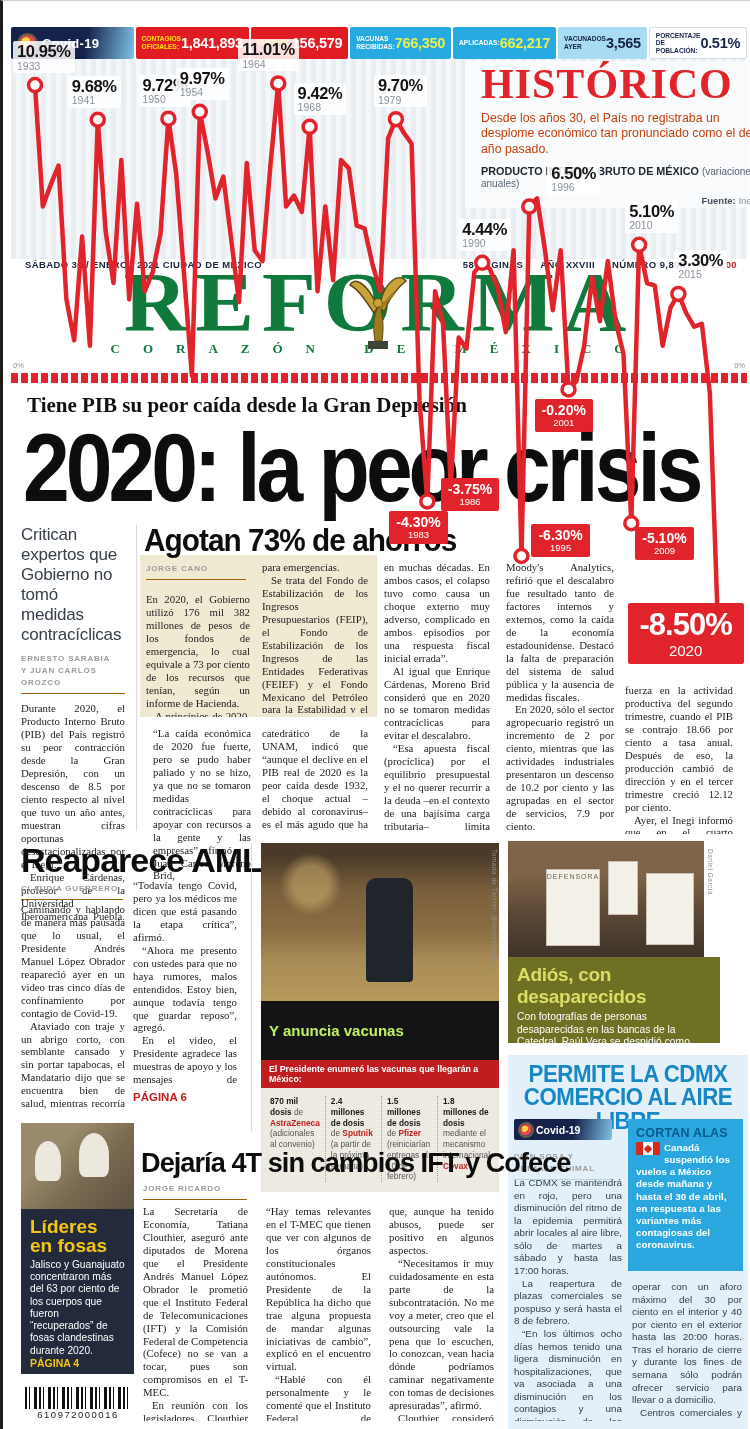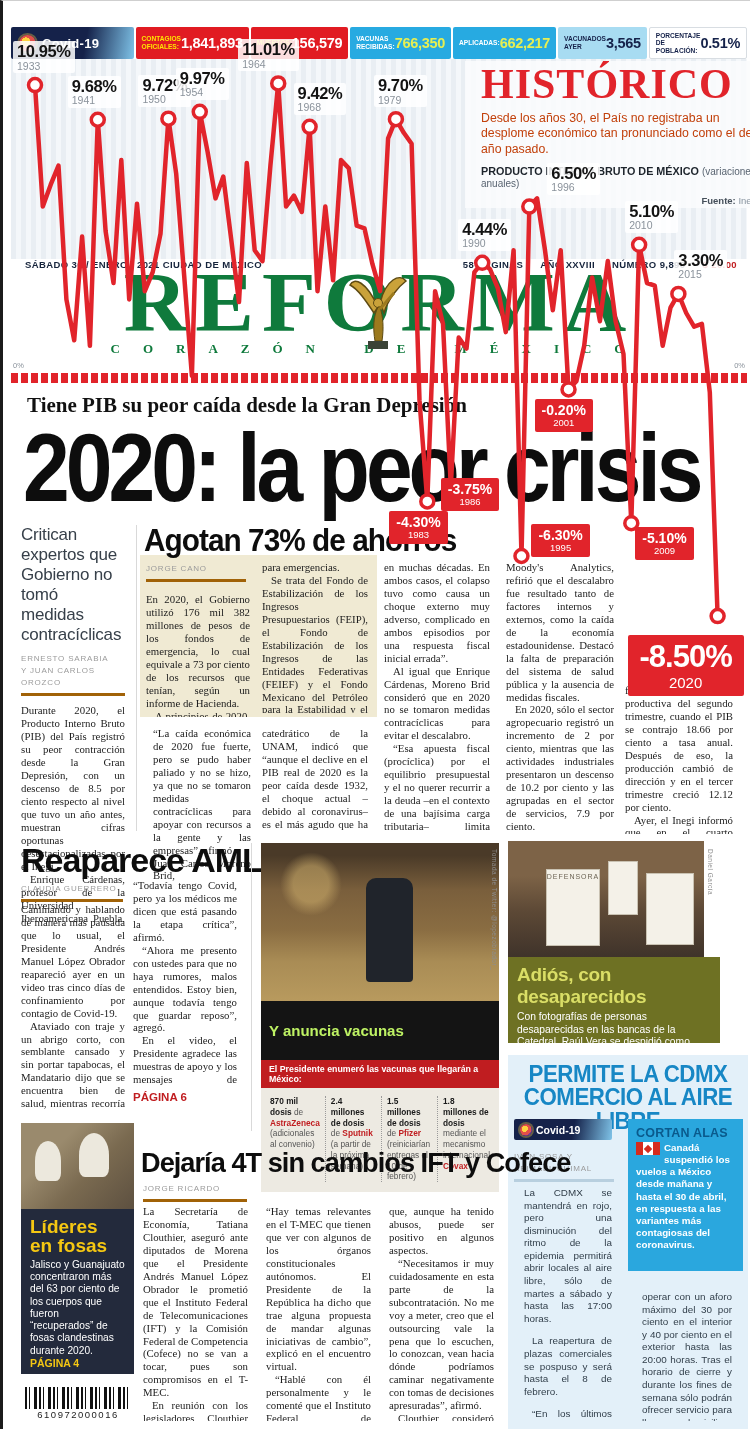--- a/index.html
+++ b/index.html
@@ -53,22 +53,22 @@
     font-size:88px;line-height:.86;letter-spacing:8px;transform:scaleY(.95);transform-origin:top center;}
   .angel{position:absolute;left:50%;top:268px;transform:translateX(-50%);z-index:12;}
   .tagline{position:absolute;left:8px;right:6px;top:340px;text-align:center;color:#0f7a3c;
     font-family:"Liberation Serif",serif;font-size:13px;font-weight:bold;letter-spacing:23px;}
   
   .kicker{position:absolute;left:24px;top:392px;font-family:"Liberation Serif",serif;
     font-weight:bold;font-size:21px;color:#111;}
   .main-head{position:absolute;left:20px;top:412px;font-size:84px;font-weight:bold;color:#0d0d0d;
     letter-spacing:-4px;transform:scaleY(1.14);transform-origin:top left;white-space:nowrap;}
   
-  .byline{font-size:8px;font-weight:normal;letter-spacing:.8px;color:#9b9b9b;text-transform:uppercase;
-    border-bottom:3px solid #a16207;padding-bottom:4px;line-height:1.5;white-space:pre-line;}
+  .byline{font-size:8px;font-weight:bold;letter-spacing:.8px;color:#9b9b9b;text-transform:uppercase;
+    border-bottom:1px solid #a16207;padding-bottom:4px;line-height:1.5;white-space:pre-line;}
   .serif-col{font-family:"Liberation Serif",serif;font-size:10.8px;line-height:1.2;
     text-align:justify;color:#1c1c1c;overflow:hidden;}
   .serif-col p{margin:0;text-indent:9px;}
   .serif-col p:first-child{text-indent:0;}
   .pos{position:absolute;}
   .vrule{position:absolute;width:1px;background:#d9d9d9;}
   .pageref-red{color:#c01d20;font-weight:bold;font-size:11.5px;}
   
   .critican-h{font-size:17px;line-height:1.18;color:#37404a;font-weight:500;letter-spacing:-.2px;}
   
@@ -109,21 +109,21 @@
   .cv-mini{position:absolute;left:6px;top:64px;width:98px;height:21px;background:linear-gradient(100deg,#15224a 60%,#7fc3e8);display:flex;align-items:center;gap:4px;padding:0 6px;border-radius:2px;box-sizing:border-box;}
   .cv-mini .virus{width:12px;height:12px;}
   .cv-mini b{color:#fff;font-size:10.5px;}
   .cortan{position:absolute;left:120px;top:64px;width:115px;height:152px;background:#2aa7de;padding:7px 8px;box-sizing:border-box;}
   .cortan h4{margin:0;font-size:12.5px;color:#0a5a8c;letter-spacing:.2px;}
   .flag{float:left;width:24px;height:13px;margin:2px 4px 0 0;background:linear-gradient(90deg,#d52b1e 0 28%,#fff 28% 72%,#d52b1e 72%);position:relative;}
   .flag:after{content:"";position:absolute;left:50%;top:50%;width:6px;height:6px;transform:translate(-50%,-50%) rotate(45deg);background:#d52b1e;}
   .cortan p{margin:2px 0 0;font-size:9.8px;line-height:1.24;color:#fff;font-weight:bold;}
   .cdmx .byline{border-color:#b8cfdf;}
   .sans-col{font-size:9.9px;line-height:1.27;color:#33404c;text-align:justify;overflow:hidden;}
-  .sans-col p{margin:10px;text-indent:8px;}
+  .sans-col p{margin:0;text-indent:8px;}
   .sans-col p:first-child{text-indent:0;}
   
   .dejaria-h{font-size:28px;font-weight:bold;color:#0d0d0d;letter-spacing:-1px;transform:scaleX(.97);transform-origin:left;white-space:nowrap;}
   
   .fosas{position:absolute;left:18px;top:1208px;width:113px;height:165px;background:#232a3c;padding:8px 9px;box-sizing:border-box;}
   .fosas h3{margin:0;font-size:19px;line-height:1;color:#f5c712;font-weight:bold;}
   .fosas p{margin:4px 0 0;font-size:10.2px;line-height:1.2;color:#fff;}
   .fosas .pg{color:#f5c712;font-weight:bold;font-size:10.5px;}
   
   .barcode{position:absolute;left:22px;top:1386px;width:106px;text-align:center;}
@@ -433,19 +433,19 @@
         <i>1995</i>
       </div>
       <div class="cl trough" style="left: 531.528px; top: 398.46px;">
         <b>-0.20%</b>
         <i>2001</i>
       </div>
       <div class="cl trough" style="left: 632.296px; top: 526.23px;">
         <b>-5.10%</b>
         <i>2009</i>
       </div>
-      <div class="cl big" style="left: 624.602px; top: 602.05px; margin-top: 32px;">
+      <div class="cl big" style="left: 624.602px; top: 602.05px;">
         <b>-8.50%</b>
         <i>2020</i>
       </div>
     </div>
 
 </div>
 
 </body></html>

